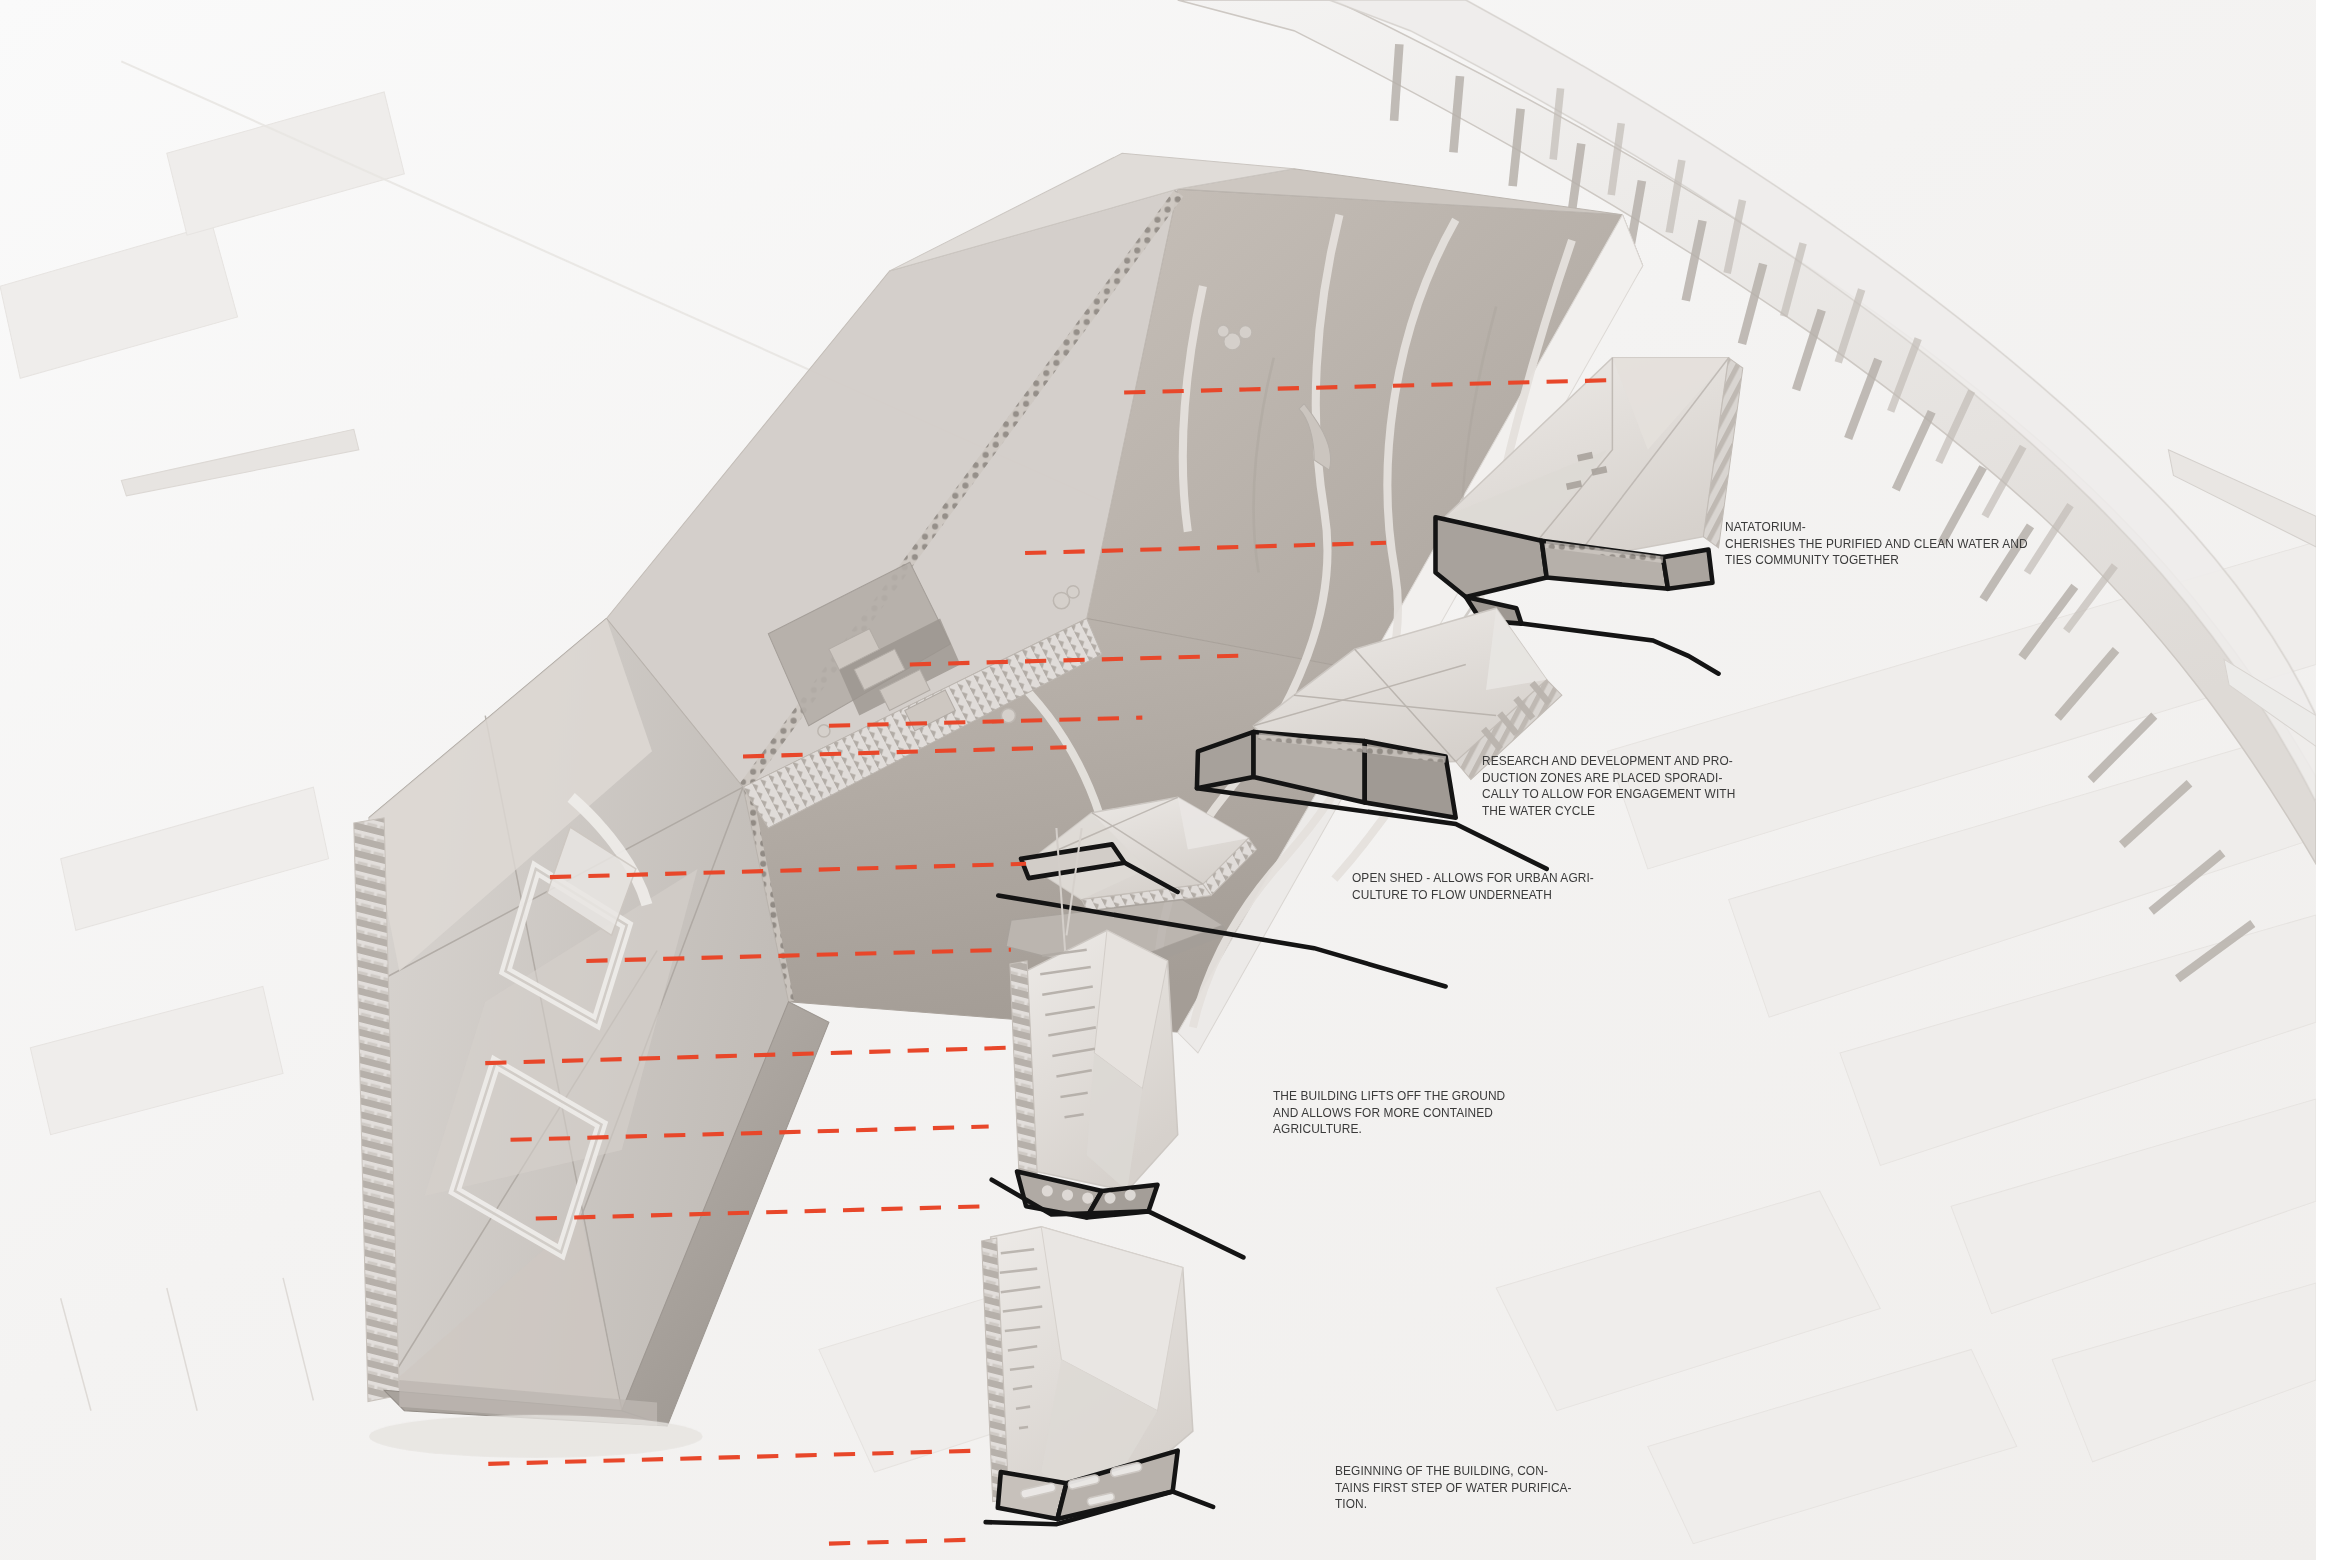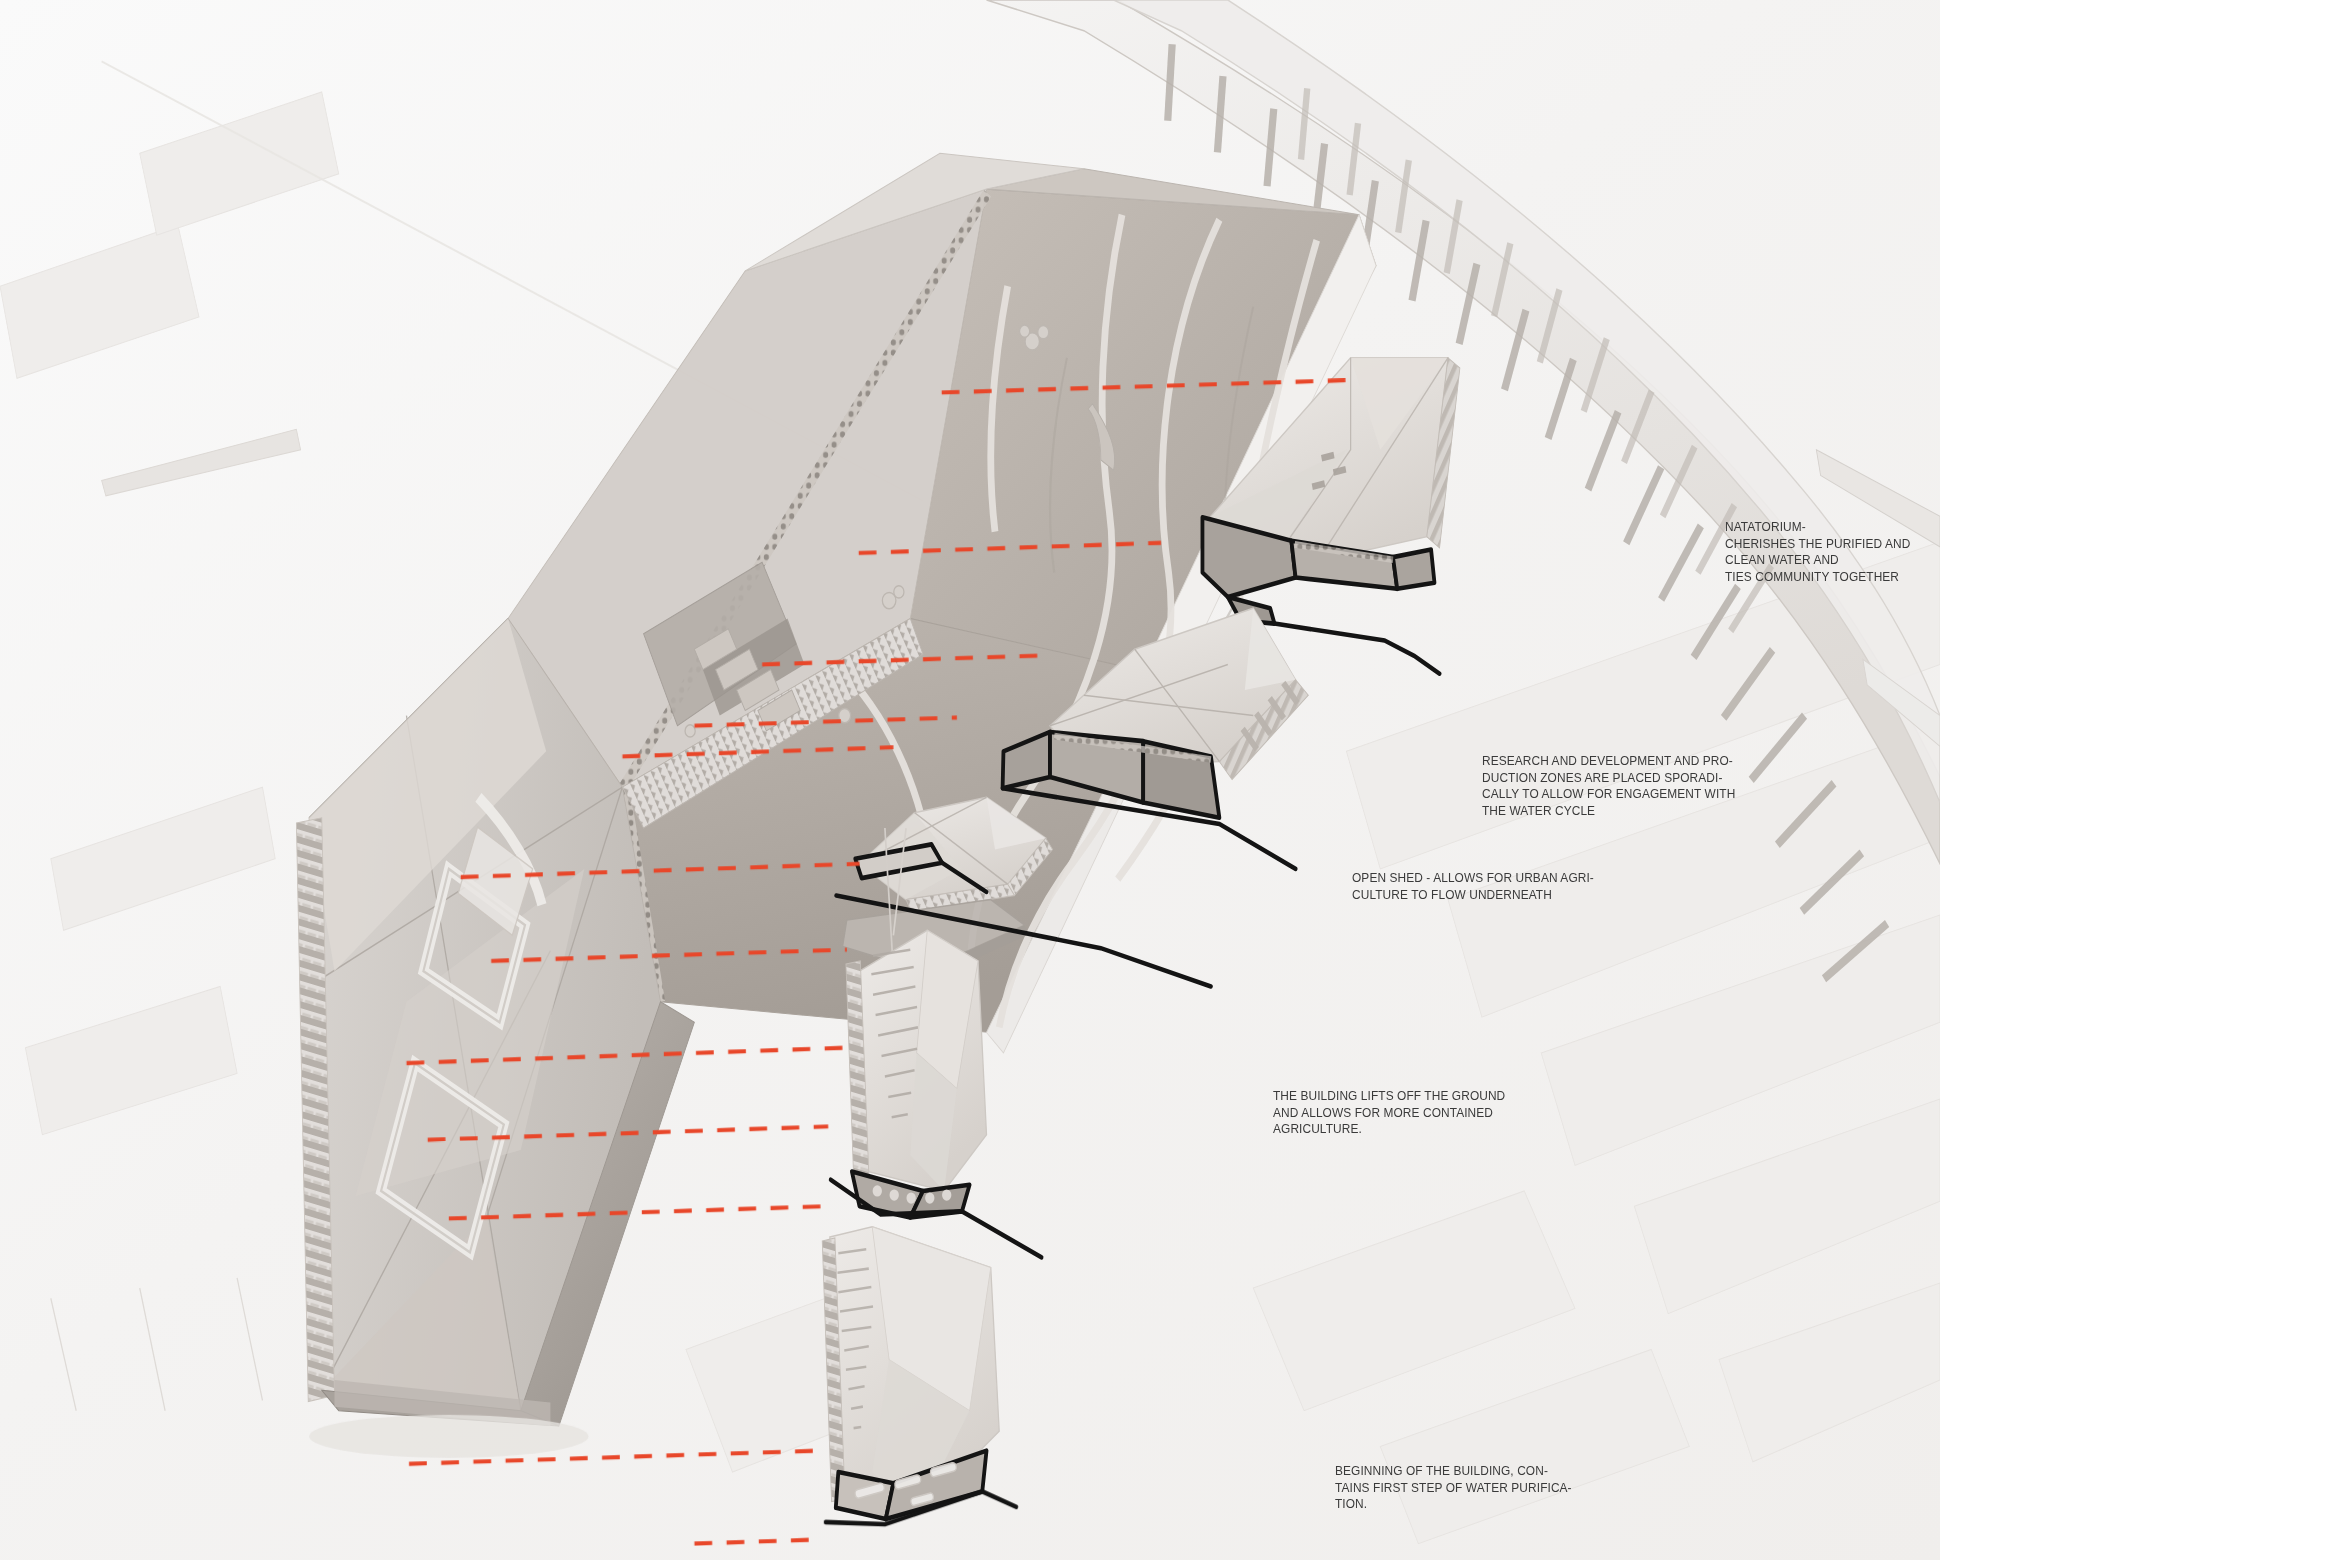--- a/index.html
+++ b/index.html
@@ -3,21 +3,21 @@
 <meta charset="utf-8">
 <title>Exploded Axonometric Diagram</title>
 <style>
   html,body{margin:0;padding:0;background:#ffffff;}
   body{
     font-family:"Liberation Sans", sans-serif;
     -webkit-font-smoothing:antialiased;
   }
   #stage{
     position:relative;
-    width:1940px;
+    width:2316px;
     height:1561px;
     overflow:hidden;
     background:#f7f6f5;
   }
   #scene{
     position:absolute;
     inset:0;
     width:100%;
     height:100%;
     display:block;

